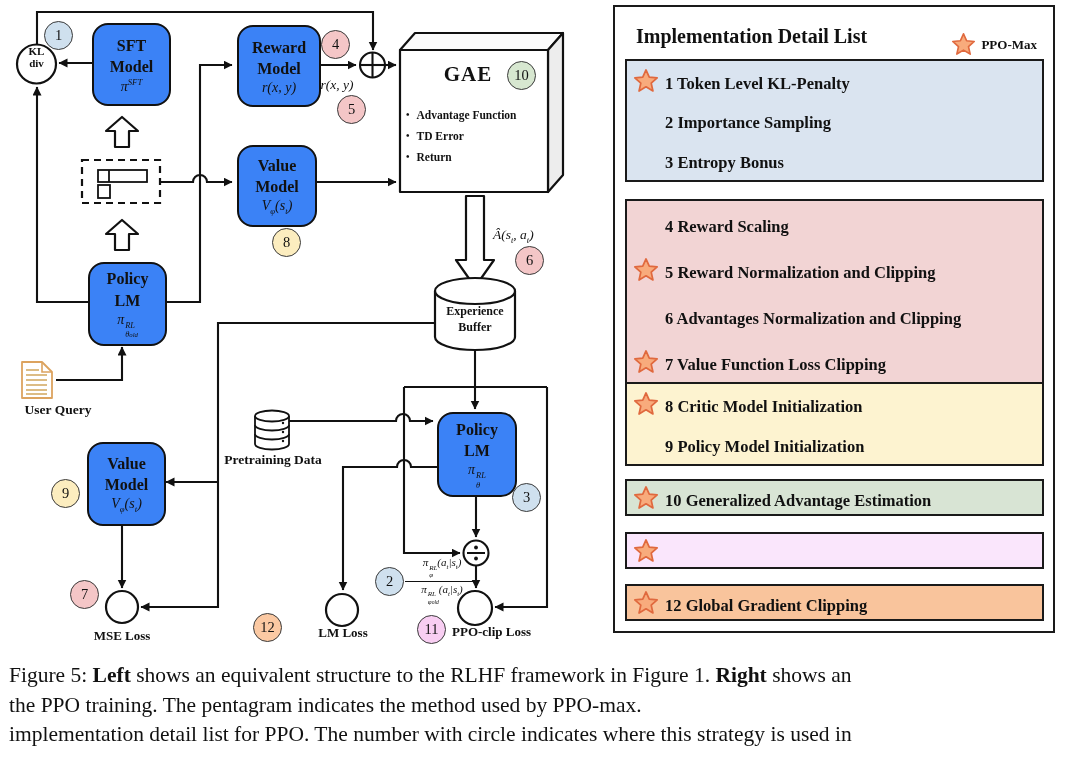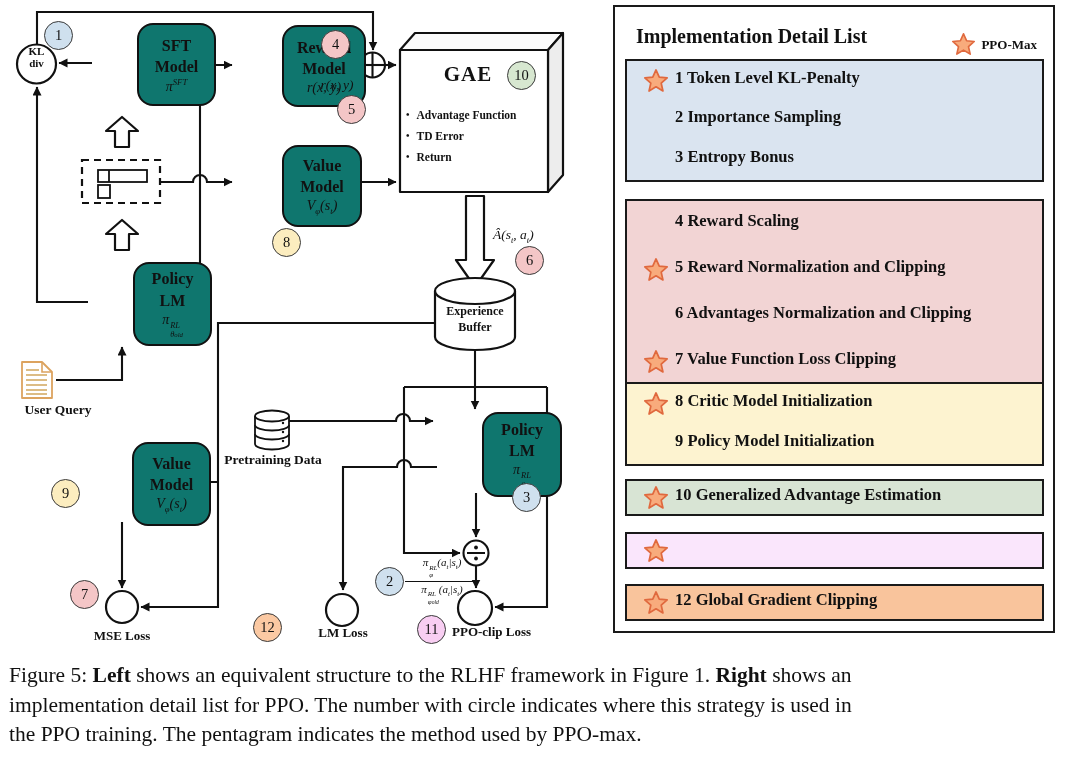--- a/index.html
+++ b/index.html
@@ -2,23 +2,23 @@
 <html><head>
 <meta charset="utf-8">
 <style>
   html,body{margin:0;padding:0;background:#fff;}
   #page{position:relative;width:1067px;height:757px;background:#fff;overflow:hidden;
         font-family:"Liberation Serif","DejaVu Serif",serif;color:#111;}
   svg{display:block;}
   
   #diagram{position:absolute;left:0;top:0;width:612px;height:655px;}
   #wires{position:absolute;left:0;top:0;}
-  .node{position:absolute;background:#0f766e;border:2.2px solid #111;border-radius:16px;
+  .node{position:absolute;background:#3b82f6;border:2.2px solid #111;border-radius:16px;
         display:flex;flex-direction:column;align-items:center;justify-content:center;
-        font-weight:bold;font-size:16px;line-height:1.32;text-align:center;margin-left:45px;}
+        font-weight:bold;font-size:16px;line-height:1.32;text-align:center;}
   .node .math{font-weight:normal;font-style:italic;font-size:14px;line-height:1.1;margin-top:1px;text-align:right;}
   sub{font-size:0.62em;}
   sup{font-size:0.62em;}
   .stack{display:inline-flex;flex-direction:column;align-items:flex-start;
          font-size:0.6em;line-height:1.12;vertical-align:-0.5em;margin-left:1px;font-style:normal;}
   .stack .st-top,.stack .st-bot{font-style:italic;}
   .st-bot .tiny{font-size:0.8em;}
   .lbl{position:absolute;font-weight:bold;font-size:13px;text-align:center;line-height:1.15;}
   .mathlbl{position:absolute;font-style:italic;font-weight:normal;font-size:13.5px;text-align:center;}
   .badge{position:absolute;width:29px;height:29px;border-radius:50%;border:1.6px solid #3a3a3a;
@@ -48,21 +48,21 @@
   #legend{position:absolute;right:16px;top:25px;display:flex;align-items:center;gap:5px;}
   #legend .legend-text{font-weight:bold;font-size:13px;}
   .group{position:absolute;left:10px;width:419px;border:2px solid #1a1a1a;
          box-sizing:border-box;display:flex;flex-direction:column;justify-content:space-around;}
   .gc0{top:52px;height:123px;background:#dae4f0;}
   .gc1{top:192px;height:188px;background:#f2d4d4;}
   .gc2{top:375px;height:84px;background:#fdf3d0;}
   .gc3{top:472px;height:37px;background:#d8e4d4;}
   .gc4{top:525px;height:37px;background:#fae6fc;}
   .gc5{top:577px;height:37px;background:#f9c49c;}
-  .row{display:flex;align-items:flex-start;padding-left:13px;}
+  .row{display:flex;align-items:flex-end;padding-left:3px;}
   .star-slot{width:32px;height:26px;display:flex;align-items:center;justify-content:center;flex:0 0 32px;}
   .item-label{font-weight:bold;font-size:16.5px;margin-left:3px;white-space:nowrap;}
   .star{fill:#f8ab7c;stroke:#e0693e;stroke-width:1.6;stroke-linejoin:round;}
   
   #caption{position:absolute;left:9px;top:661px;width:1052px;font-size:21.5px;line-height:29.5px;}
   #caption .b{font-weight:bold;}
 </style>
 </head>
 <body>
 
@@ -366,17 +366,17 @@
               <use href="#star-sym" class="star"></use>
             </svg>
           </span>
         <span class="item-label">12 Global Gradient Clipping</span>
       </div>
     </div>
   </div>
 
   <div id="caption">
     <div><span>Figure 5: </span><span class="b">Left</span><span> shows an equivalent structure to the RLHF framework in Figure 1. </span><span class="b">Right</span><span> shows an</span></div>
+    <div>the PPO training. The pentagram indicates the method used by PPO-max.</div>
     <div>implementation detail list for PPO. The number with circle indicates where this strategy is used in</div>
-    <div>the PPO training. The pentagram indicates the method used by PPO-max.</div>
   </div>
 
 </div>
 
 </body></html>

